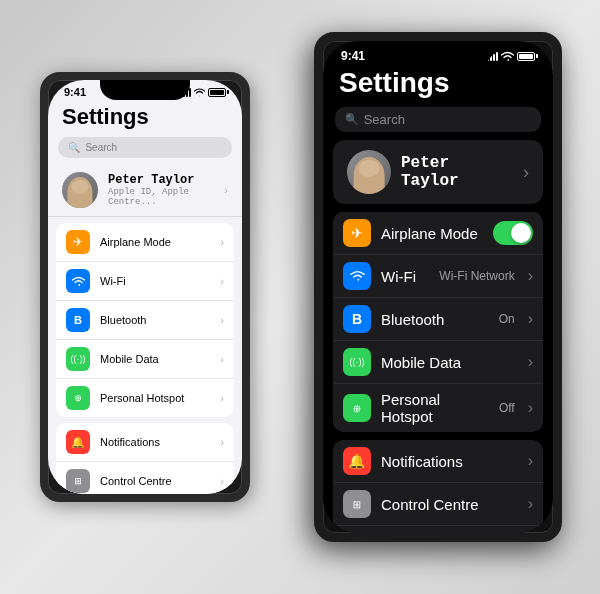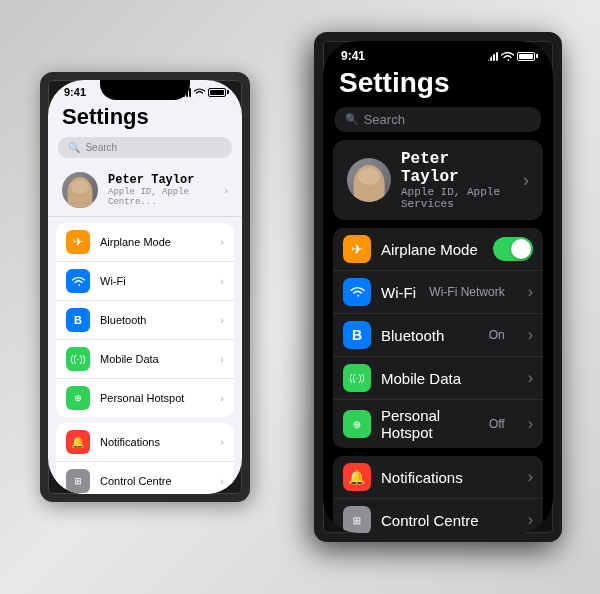--- a/index.html
+++ b/index.html
@@ -20,21 +20,21 @@
       align-items: center;
       justify-content: center;
       position: relative;
       width: 580px;
       height: 570px;
     }
 
     
     .phone {
       position: absolute;
-      border-radius: 13px;
+      border-radius: 20px;
       overflow: hidden;
     }
 
     
     .phone-light {
       width: 210px;
       height: 430px;
       left: 30px;
       top: 60px;
       background: #1a1a1a;
@@ -307,21 +307,21 @@
       flex: 1;
       font-weight: 400;
     }
 
     .phone-light .setting-label { font-size: 11px; color: #000; }
     .phone-dark .setting-label { font-size: 14px; color: #fff; }
 
     .setting-value {
       font-size: 10px;
       opacity: 0.6;
-      margin-right: 13px;
+      margin-right: 3px;
       text-align: right;
     }
     .phone-dark .setting-value { color: #ebebf5; font-size: 12px; }
 
     
     .toggle {
       width: 40px;
       height: 24px;
       background: #30d158;
       border-radius: 12px;
@@ -497,21 +497,20 @@
         <span class="search-icon-glyph" style="color:#ebebf5;opacity:0.5;">🔍</span>
         <span style="color:#ebebf5;opacity:0.5;font-size:13px;">Search</span>
       </div>
 
       <div class="profile-row" style="background:#1c1c1e;border-radius:12px;margin:0 10px 8px;border:none;padding:10px 14px;">
         <div class="profile-avatar" style="width:44px;height:44px;">
           <div class="avatar-face"></div>
         </div>
         <div class="profile-info">
           <div class="profile-name" style="color:#fff;font-size:16px;">Peter Taylor</div>
-          <div class="profile-sub" style="color:#ebebf5;font-size:11px;">Apple ID, Apple Services</div>
         </div>
         <span class="chevron" style="color:#ebebf5;font-size:18px;">›</span>
       </div>
 
       <div class="settings-section" style="margin:0 10px 8px;">
         <div class="setting-row">
           <div class="icon-box icon-airplane" style="width:28px;height:28px;border-radius:7px;">✈</div>
           <span class="setting-label" style="color:#fff;font-size:15px;">Airplane Mode</span>
           <div class="toggle"></div>
         </div>

